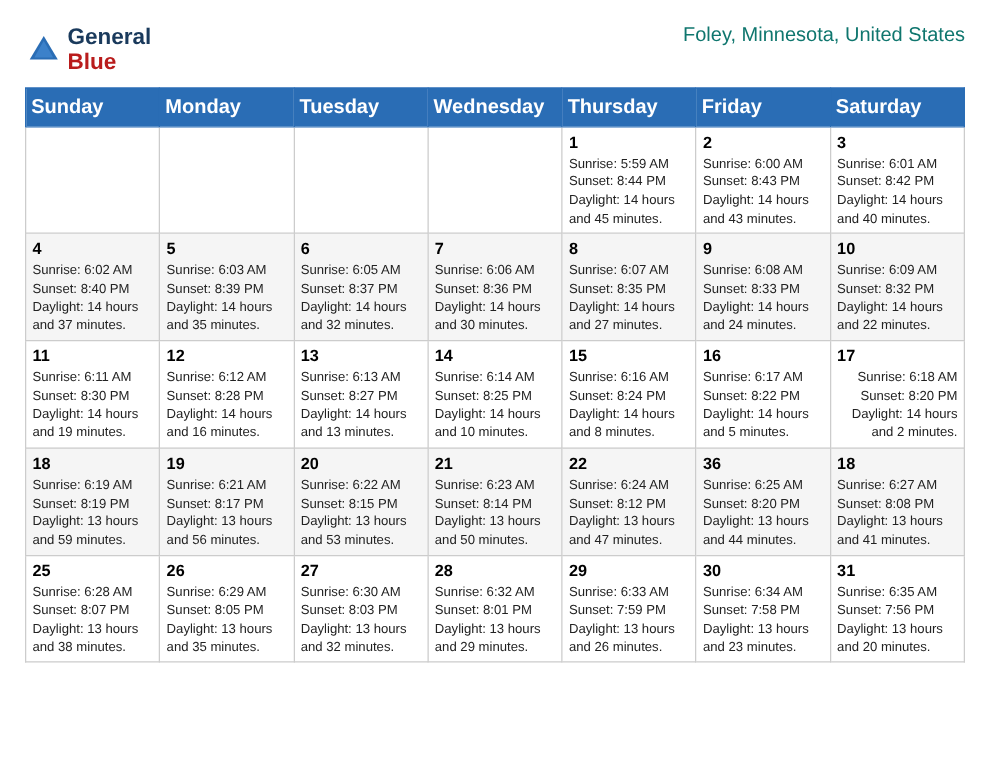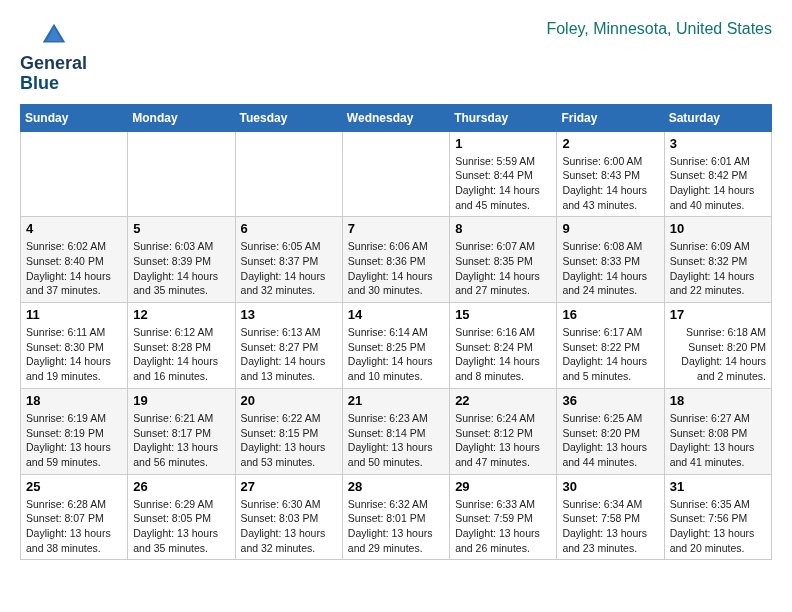--- a/index.html
+++ b/index.html
@@ -13,21 +13,20 @@
     .header {
       display: flex;
       justify-content: space-between;
       align-items: flex-start;
       margin-bottom: 10px;
     }
     .logo {
       display: flex;
       align-items: center;
       gap: 4px;
-      flex-direction: column;
     }
     .logo-text {
       font-size: 18px;
       font-weight: bold;
       color: #1a3a5c;
       line-height: 1.1;
     }
     .logo-icon {
       width: 30px;
       height: 30px;
@@ -47,21 +46,21 @@
     .calendar {
       width: 100%;
       border-collapse: collapse;
       font-size: 11px;
     }
     .calendar th {
       background: #2a6db5;
       color: #fff;
       padding: 6px 4px;
       text-align: left;
-      font-size: 12px;
+      font-size: 16px;
       font-weight: bold;
       border: 1px solid #2a6db5;
       margin-top: 17px;
     }
     .calendar td {
       border: 1px solid #ccc;
       vertical-align: top;
       padding: 4px 5px;
       width: 107px;
       min-height: 80px;
@@ -92,21 +91,21 @@
 <body>
 
 <div class="header">
   <div class="logo">
     <svg class="logo-icon" viewBox="0 0 40 40">
       <polygon points="20,5 35,30 5,30" fill="#2a6db5"></polygon>
       <polygon points="20,10 30,28 10,28" fill="#4a90d9" opacity="0.6"></polygon>
     </svg>
     <div class="logo-text">
       <div>General</div>
-      <div style="color:#0c4a6e">Blue</div>
+      <div style="color:#b91c1c">Blue</div>
     </div>
   </div>
   <div class="title-block">
     <div class="location">Foley, Minnesota, United States</div>
   </div>
 </div>
 
 <table class="calendar">
   <thead>
     <tr>

